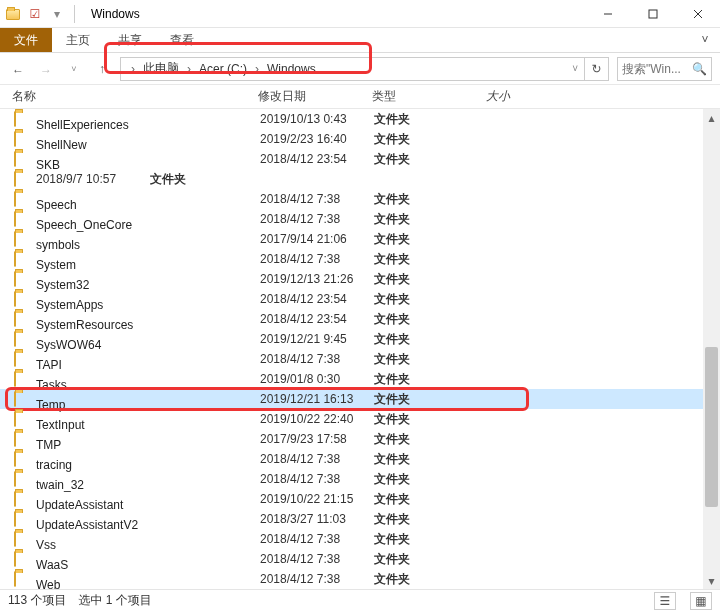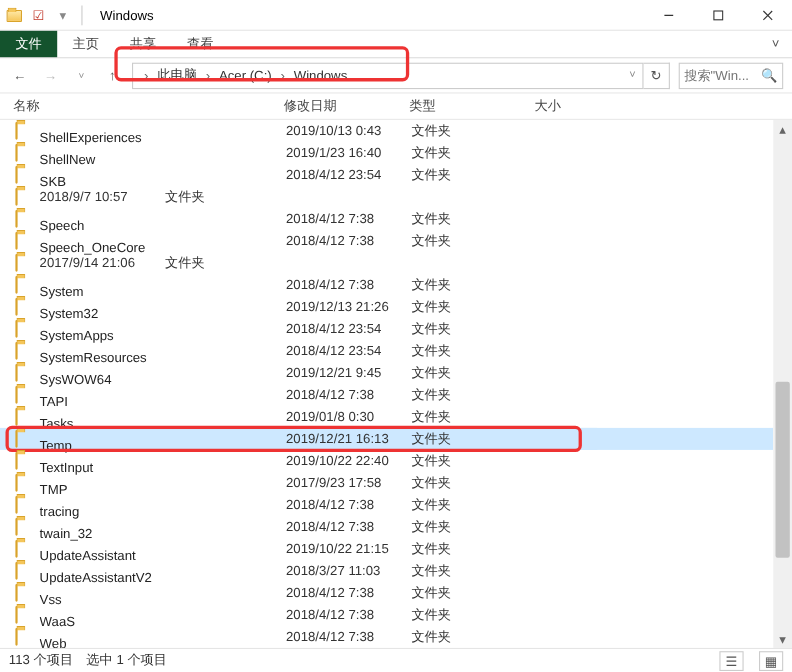--- a/index.html
+++ b/index.html
@@ -10,21 +10,21 @@
   .titlebar .qat { display:flex; align-items:center; padding:0 4px; gap:4px; }
   .titlebar .qicon { width:18px; height:18px; display:flex; align-items:center; justify-content:center; }
   .titlebar .title { padding-left:8px; font-size:12px; }
   .titlebar .wincontrols { margin-left:auto; display:flex; }
   .wbtn { width:45px; height:28px; display:flex; align-items:center; justify-content:center; color:#333; }
   .sep { width:1px; height:18px; background:#ccc; margin:0 4px; }
 
   
   .ribbon { height:25px; display:flex; align-items:stretch; border-bottom:1px solid #dcdcdc; }
   .ribbon .tab { padding:0 14px; display:flex; align-items:center; font-size:12px; color:#444; }
-  .ribbon .tab.file { background:#14532d; color:#fff; }
+  .ribbon .tab.file { background:#a16207; color:#fff; }
   .ribbon .expand { margin-left:auto; width:30px; display:flex; align-items:center; justify-content:center; color:#555; }
 
   
   .navrow { height:32px; display:flex; align-items:center; padding:2px 8px; gap:8px; border-bottom:1px solid #e8e8e8; position:relative; }
   .navbtn { width:20px; height:20px; display:flex; align-items:center; justify-content:center; color:#555; }
   .navbtn.disabled { color:#bbb; }
   .addrbox { flex:1; height:24px; border:1px solid #ccc; display:flex; align-items:center; padding:0 6px; font-size:12px; overflow:hidden; white-space:nowrap; }
   .addrbox .chev,.addrbox .seg { padding:0 4px; color:#333; }
   .addrbox .chev { color:#666; }
   .refresh { width:24px; height:24px; border:1px solid #ccc; border-left:none; display:flex; align-items:center; justify-content:center; color:#555; }
@@ -33,32 +33,32 @@
   .searchbox .sicon { margin-left:auto; color:#555; }
 
   
   .highlight-address { position:absolute; border:3px solid #e33; border-radius:6px; pointer-events:none; left:104px; top:42px; width:268px; height:32px; }
 
   
   .cols { height:24px; display:flex; align-items:center; border-bottom:1px solid #e8e8e8; color:#444; padding-left:12px; padding-right:18px; font-size:12px; }
   .cols .c-name { flex:0 0 246px; }
   .cols .c-date { flex:0 0 114px; }
   .cols .c-type { flex:0 0 114px; }
-  .cols .c-size { flex:0 0 80px; }
+  .cols .c-size { flex:0 0 80px;font-style:italic; }
 
   
   .listwrap { position:absolute; top:109px; bottom:22px; left:0; right:0; overflow:hidden; }
   .list { position:absolute; inset:0; right:17px; overflow:hidden; }
   .row { height:20px; display:flex; align-items:center; padding-left:14px; font-size:12px; color:#222; }
   .row.selected { background:#cde8ff; }
   .selmark { position:absolute; left:528px; width:15px; height:20px; background:#cde8ff; }
   .row .ficon { width:16px; height:16px; margin-right:6px; display:inline-block; }
   .row .r-name { flex:0 0 224px; white-space:nowrap; overflow:hidden; text-overflow:ellipsis;margin-top:11px; }
   .row .r-date { flex:0 0 114px; color:#333; }
-  .row .r-type { flex:0 0 114px; color:#333; }
+  .row .r-type { flex:0 0 114px; color:#333;font-weight:bold; }
   .row .r-size { flex:0 0 80px; }
 
   
   .folder { width:14px; height:11px; background:linear-gradient(#ffe9a6,#f5c65a); border:1px solid #d9a32b; border-radius:1px; position:relative; top:1px; }
   .folder::before { content:""; position:absolute; top:-3px; left:0; width:6px; height:3px; background:#f5c65a; border:1px solid #d9a32b; border-bottom:none; border-radius:1px 1px 0 0; }
 
   
   .highlight-row { position:absolute; border:3px solid #e33; border-radius:6px; pointer-events:none; left:5px; width:524px; height:24px; }
 
   
@@ -151,21 +151,21 @@
       <div class="row">
         <span class="ficon"><span class="folder"></span></span>
         <span class="r-name">ShellExperiences</span>
         <span class="r-date">2019/10/13 0:43</span>
         <span class="r-type">文件夹</span>
         <span class="r-size"></span>
       </div>
       <div class="row">
         <span class="ficon"><span class="folder"></span></span>
         <span class="r-name">ShellNew</span>
-        <span class="r-date">2019/1/23 16:40</span>
+        <span class="r-date">2019/2/23 16:40</span>
         <span class="r-type">文件夹</span>
         <span class="r-size"></span>
       </div>
       <div class="row">
         <span class="ficon"><span class="folder"></span></span>
         <span class="r-name">SKB</span>
         <span class="r-date">2018/4/12 23:54</span>
         <span class="r-type">文件夹</span>
         <span class="r-size"></span>
       </div>
@@ -184,20 +184,21 @@
       </div>
       <div class="row">
         <span class="ficon"><span class="folder"></span></span>
         <span class="r-name">Speech_OneCore</span>
         <span class="r-date">2018/4/12 7:38</span>
         <span class="r-type">文件夹</span>
         <span class="r-size"></span>
       </div>
       <div class="row">
         <span class="ficon"><span class="folder"></span></span>
+        <span class="r-name">symbols</span>
         <span class="r-date">2017/9/14 21:06</span>
         <span class="r-type">文件夹</span>
         <span class="r-size"></span>
       </div>
       <div class="row">
         <span class="ficon"><span class="folder"></span></span>
         <span class="r-name">System</span>
         <span class="r-date">2018/4/12 7:38</span>
         <span class="r-type">文件夹</span>
         <span class="r-size"></span>

